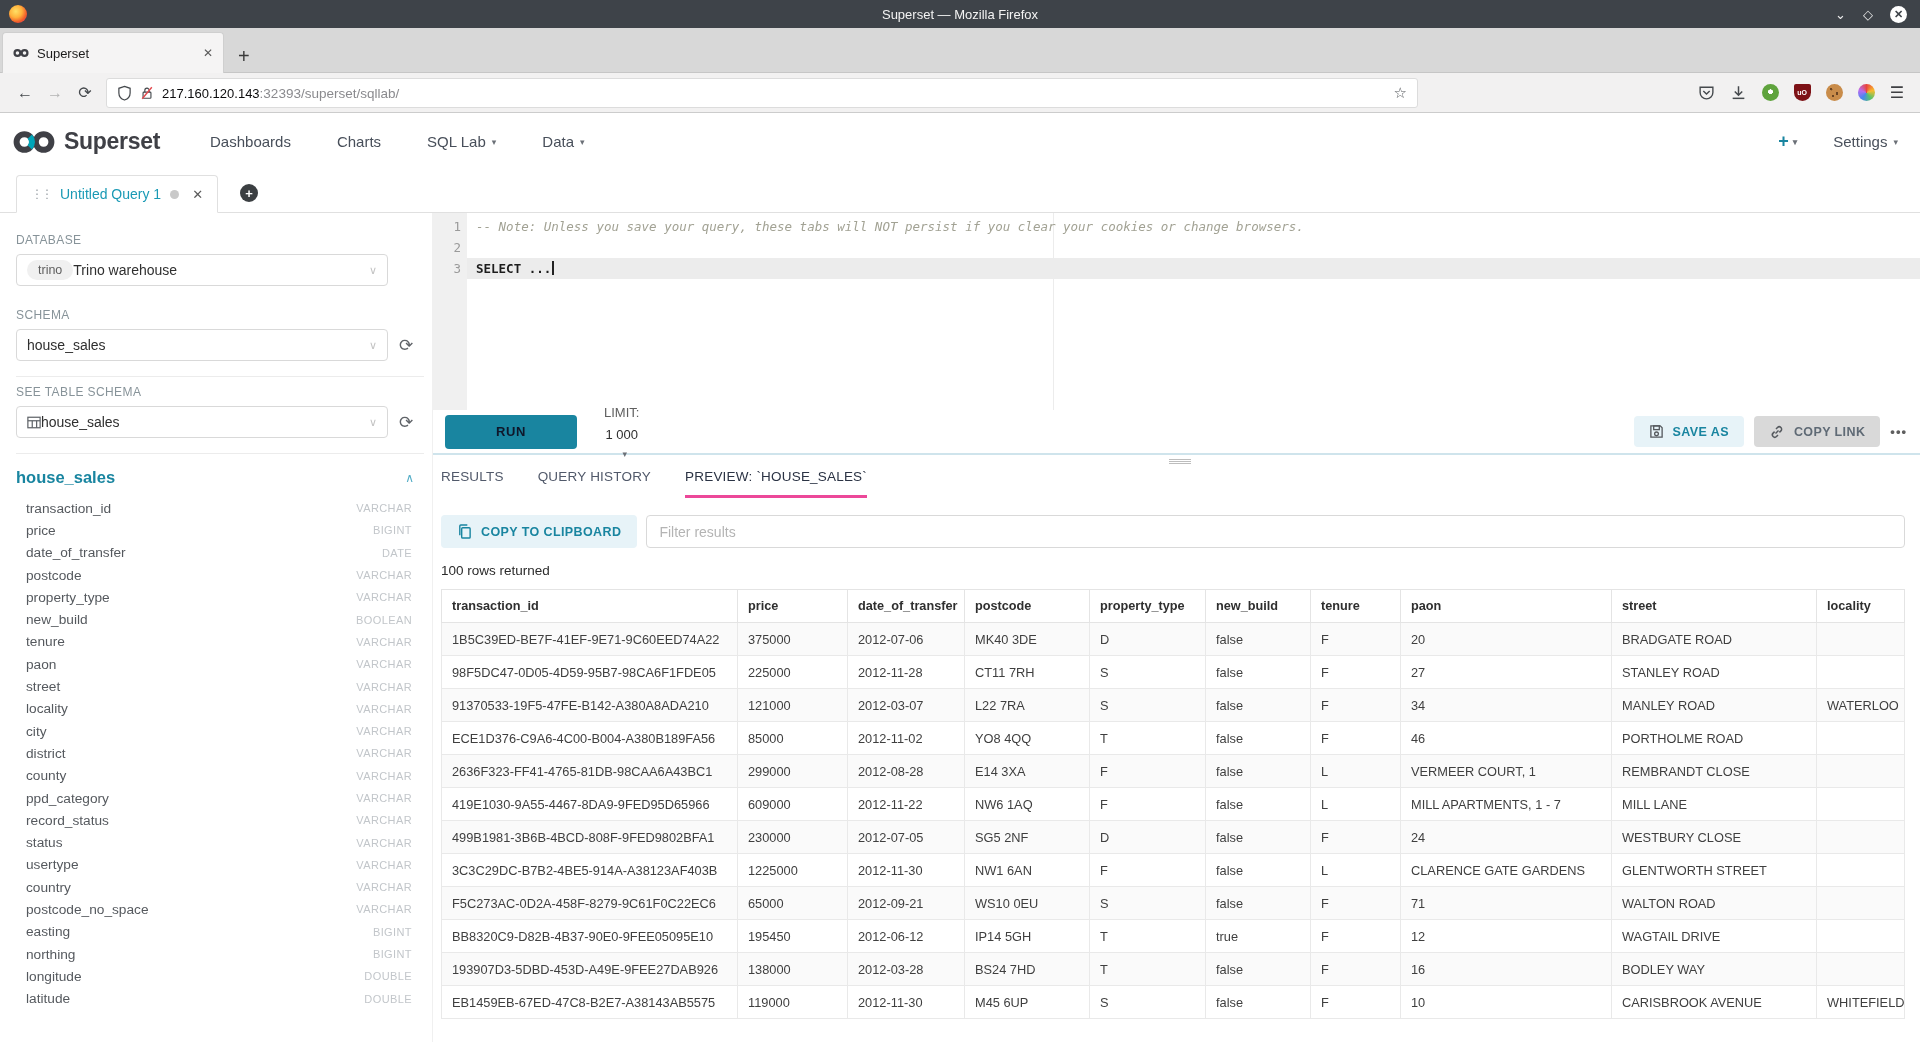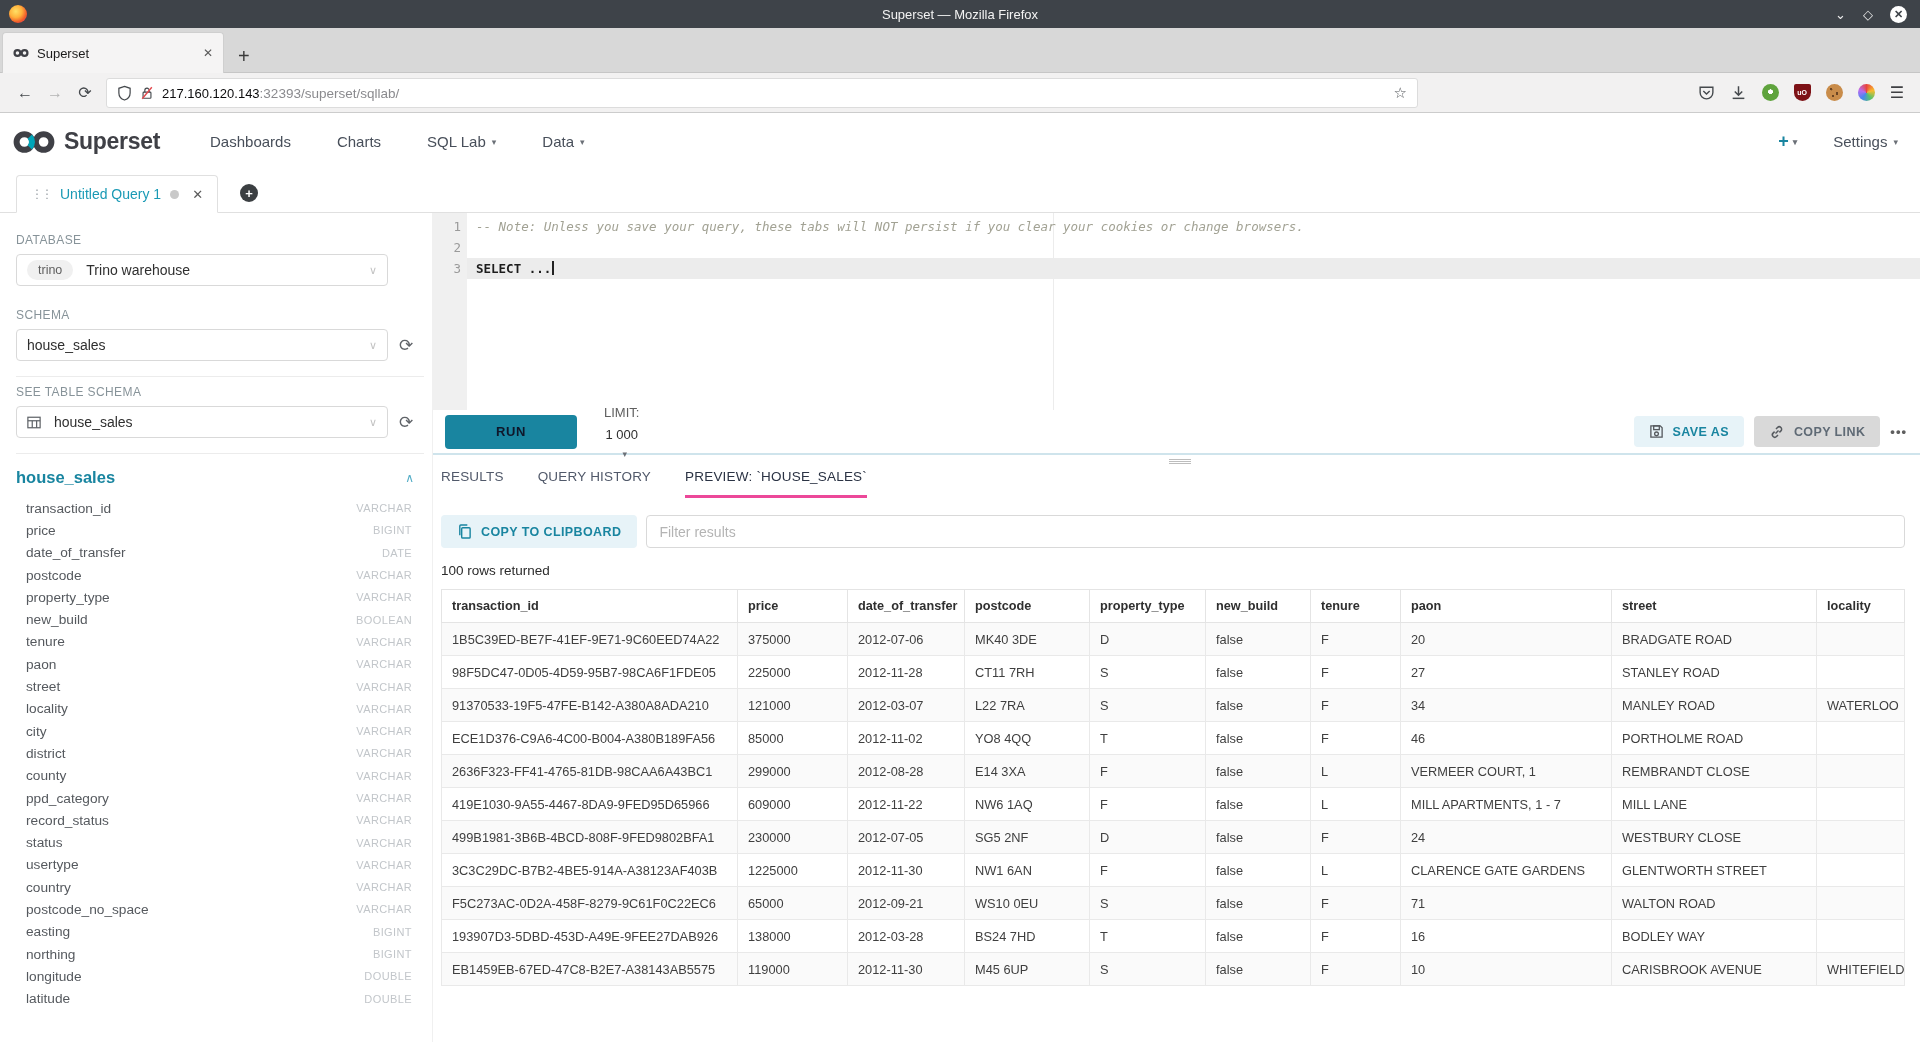--- a/index.html
+++ b/index.html
@@ -66,21 +66,21 @@
               display:flex; align-items:center; justify-content:center; margin:0 0 10px 22px; line-height:1; }
 
   
   .main { display:flex; height:calc(1042px - 213px); }
 
   
   .sidebar { width:432px; flex:0 0 432px; padding:12px 8px 0 16px; overflow:hidden; }
   .fld-label { font-size:12px; color:#879399; letter-spacing:0.4px; margin:8px 0 7px; }
   .fld-row { display:flex; align-items:center; gap:11px; }
   .sel { flex:0 0 372px; height:32px; border:1px solid #d9d9d9; border-radius:4px; background:#fff;
-         display:flex; align-items:center; padding:0 10px; gap:13px; }
+         display:flex; align-items:center; padding:0 10px; gap:0; }
   .sel-pill { background:#f0f0f0; border-radius:12px; padding:3px 11px; font-size:12.5px; color:#5f5f5f; }
   .sel-val { font-size:14px; color:#2f2f2f; }
   .sel-caret { margin-left:auto; color:#c3c3c3; font-size:11px; }
   .refresh { color:#5f6368; font-size:17px; line-height:1; }
   .divider { border-top:1px solid #ececec; margin:15px 0 6px; }
   .tbl-title-row { display:flex; align-items:center; margin:14px 0 10px; padding-right:10px; }
   .tbl-title { color:#1985a0; font-size:16.5px; font-weight:bold; }
   .tbl-collapse { margin-left:auto; color:#55aec7; font-size:12px; }
   .col-row { display:flex; align-items:center; height:22.3px; padding:0 12px 0 10px; }
   .col-name { font-size:13.7px; color:#55595e; }
@@ -579,20 +579,32 @@
               <td>2012-09-21</td>
               <td>WS10 0EU</td>
               <td>S</td>
               <td>false</td>
               <td>F</td>
               <td>71</td>
               <td>WALTON ROAD</td>
               <td></td>
             </tr>
             <tr>
+              <td>BB8320C9-D82B-4B37-90E0-9FEE05095E10</td>
+              <td>195450</td>
+              <td>2012-06-12</td>
+              <td>IP14 5GH</td>
+              <td>T</td>
+              <td>true</td>
+              <td>F</td>
+              <td>12</td>
+              <td>WAGTAIL DRIVE</td>
+              <td></td>
+            </tr>
+            <tr>
               <td>193907D3-5DBD-453D-A49E-9FEE27DAB926</td>
               <td>138000</td>
               <td>2012-03-28</td>
               <td>BS24 7HD</td>
               <td>T</td>
               <td>false</td>
               <td>F</td>
               <td>16</td>
               <td>BODLEY WAY</td>
               <td></td>

